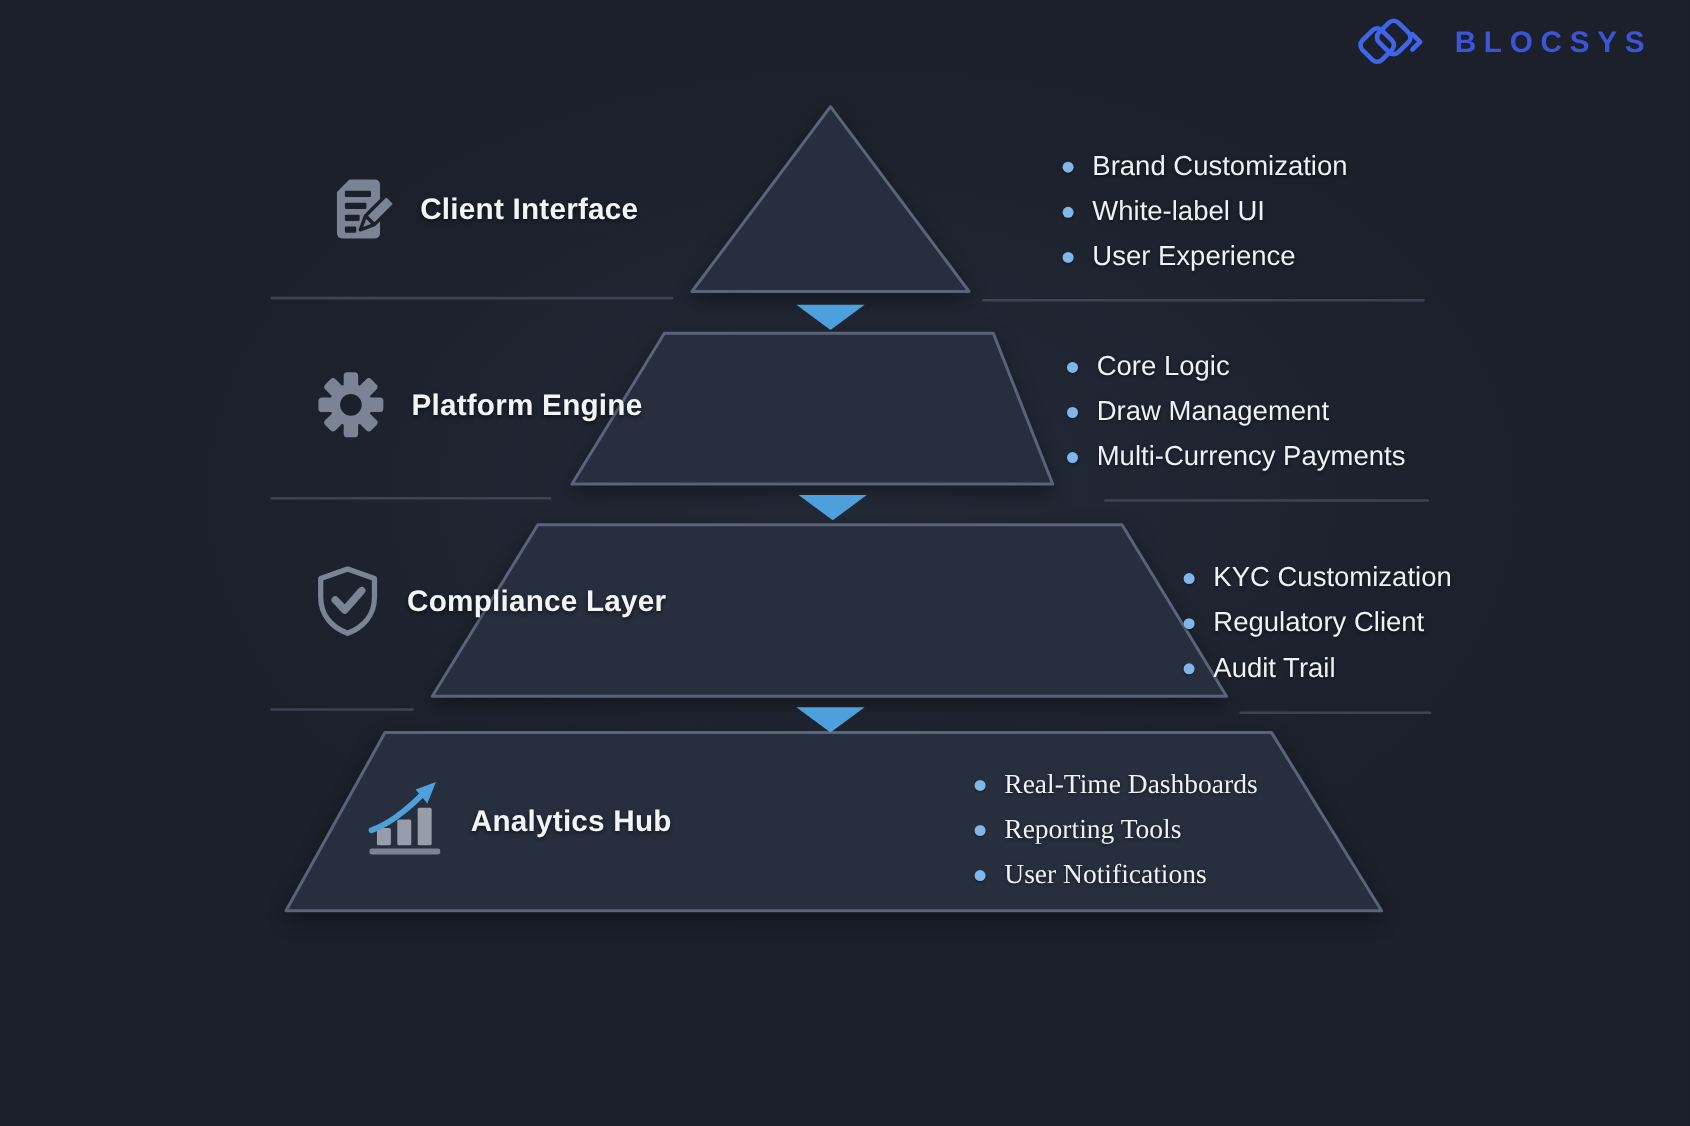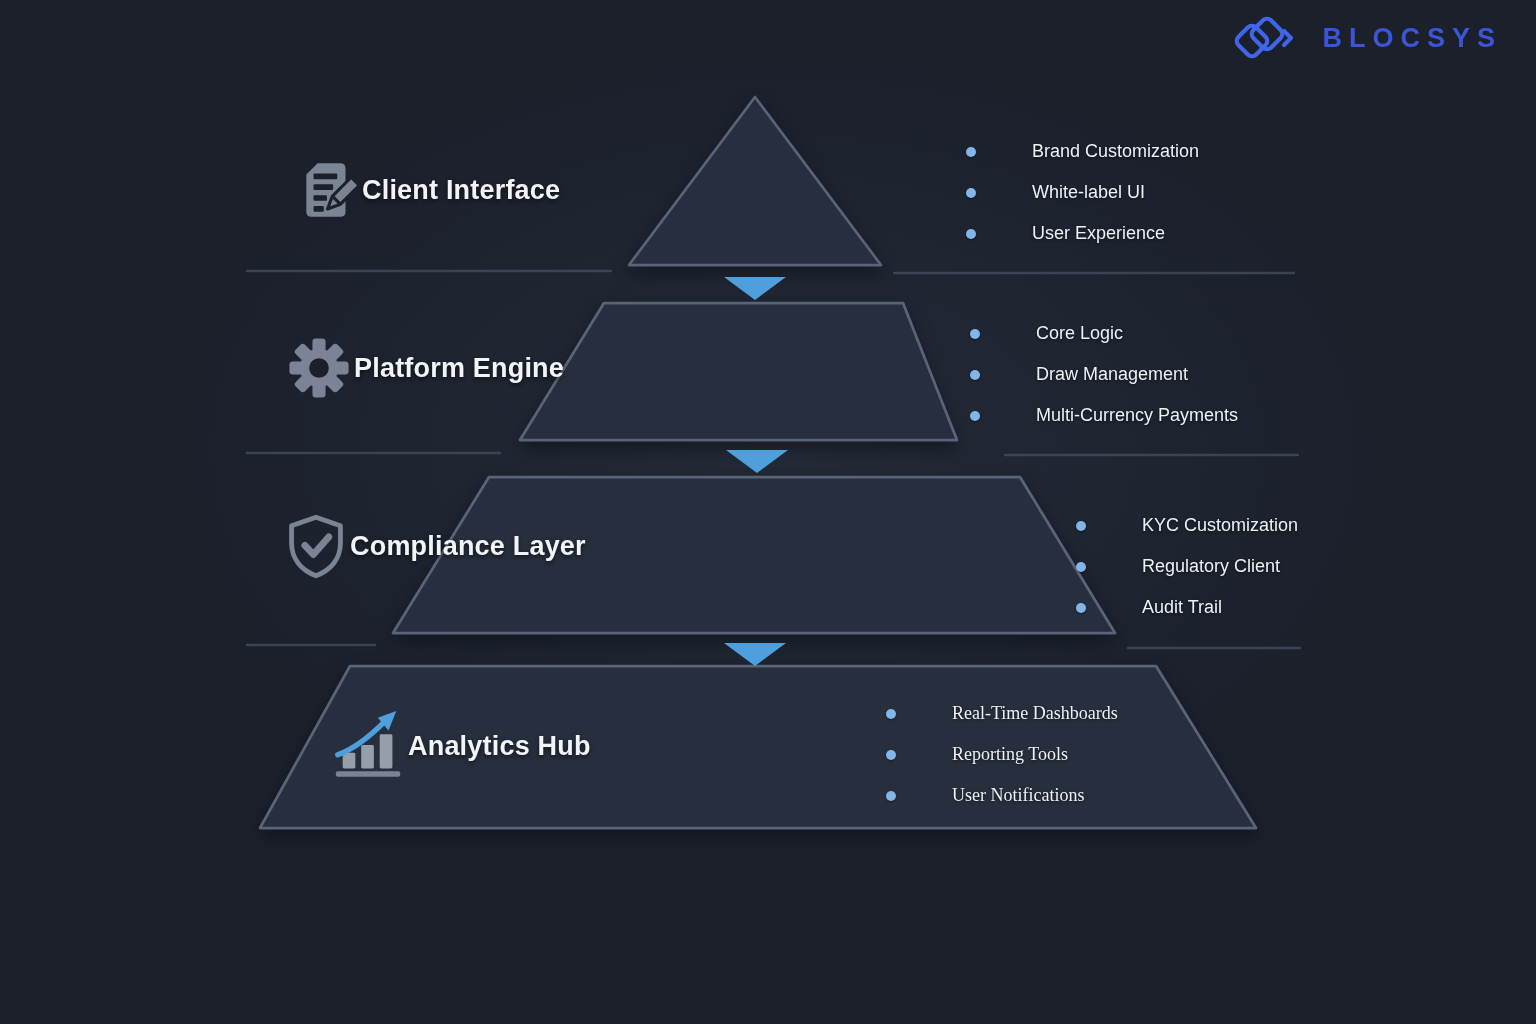--- a/index.html
+++ b/index.html
@@ -14,38 +14,37 @@
   .stage{position:absolute;inset:0;width:1536px;height:1024px;}
   svg.overlay{position:absolute;left:0;top:0;}
 
   
   .panel{fill:var(--panel-fill,#272e3d);stroke:var(--panel-stroke,#59637a);stroke-width:2.75;stroke-linejoin:round;}
   .pyr{filter:drop-shadow(0 7px 9px rgba(0,0,0,.38));}
   .flow-arrow{fill:var(--arrow-blue,#4da0dc);}
   .divider{stroke:var(--divider,#3e4657);stroke-width:2.4;stroke-linecap:round;opacity:.95;}
 
   
-  .layer-label{position:absolute;display:flex;align-items:center;}
+  .layer-label{position:absolute;display:flex;align-items:center;gap:20px;}
   .layer-label h2{
     margin:0;font-size:27px;font-weight:700;letter-spacing:.2px;color:var(--text-white,#f2f4f8);
     text-shadow:0 2px 4px rgba(0,0,0,.55);white-space:nowrap;
   }
   .icon-wrap{display:flex;align-items:center;justify-content:center;}
   .ic-fill{fill:var(--icon-gray,#7b8494);}
   .ic-light{fill:var(--icon-light,#969eac);}
   .ic-stroke{stroke:var(--icon-gray,#7b8494);fill:none;}
   .ic-cut{fill:var(--background,#1b202b);}
 
   
   ul.bullets{position:absolute;list-style:none;margin:0;padding:0;}
   ul.bullets li{
     display:flex;align-items:center;height:41px;
-    font-size:18px;font-weight:400;color:#eef1f6;white-space:nowrap;
+    font-size:25px;font-weight:400;color:#eef1f6;white-space:nowrap;
     text-shadow:0 1px 3px rgba(0,0,0,.5);
-    gap:39px;
   }
   ul.bullets .dot{
     width:10px;height:10px;border-radius:50%;
     background:var(--bullet-blue,#82b6e8);margin-right:17px;flex:0 0 auto;
     box-shadow:0 1px 2px rgba(0,0,0,.4);
   }
 
   
   .brand{position:absolute;top:12px;right:34px;display:flex;align-items:center;gap:25px;}
   .brand .brand-text{

